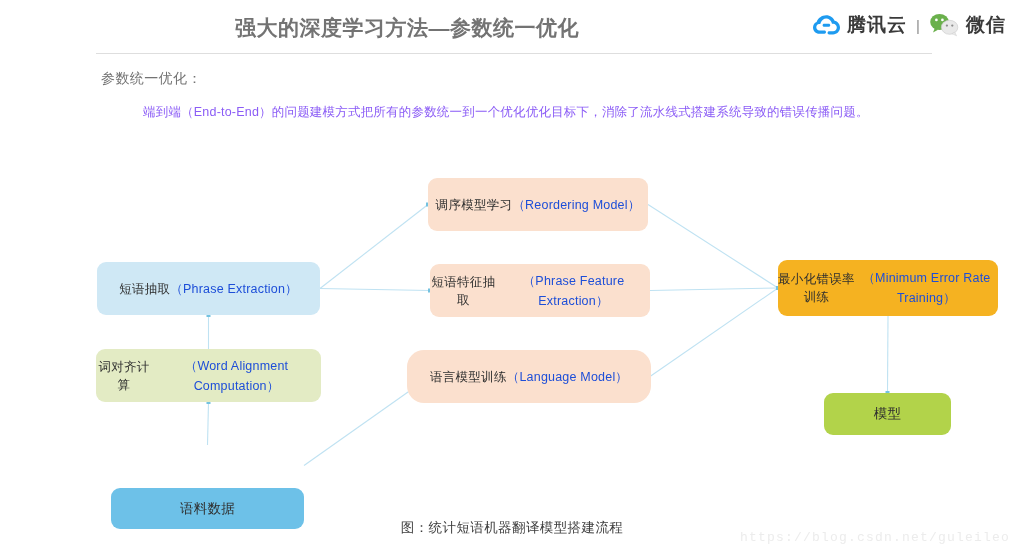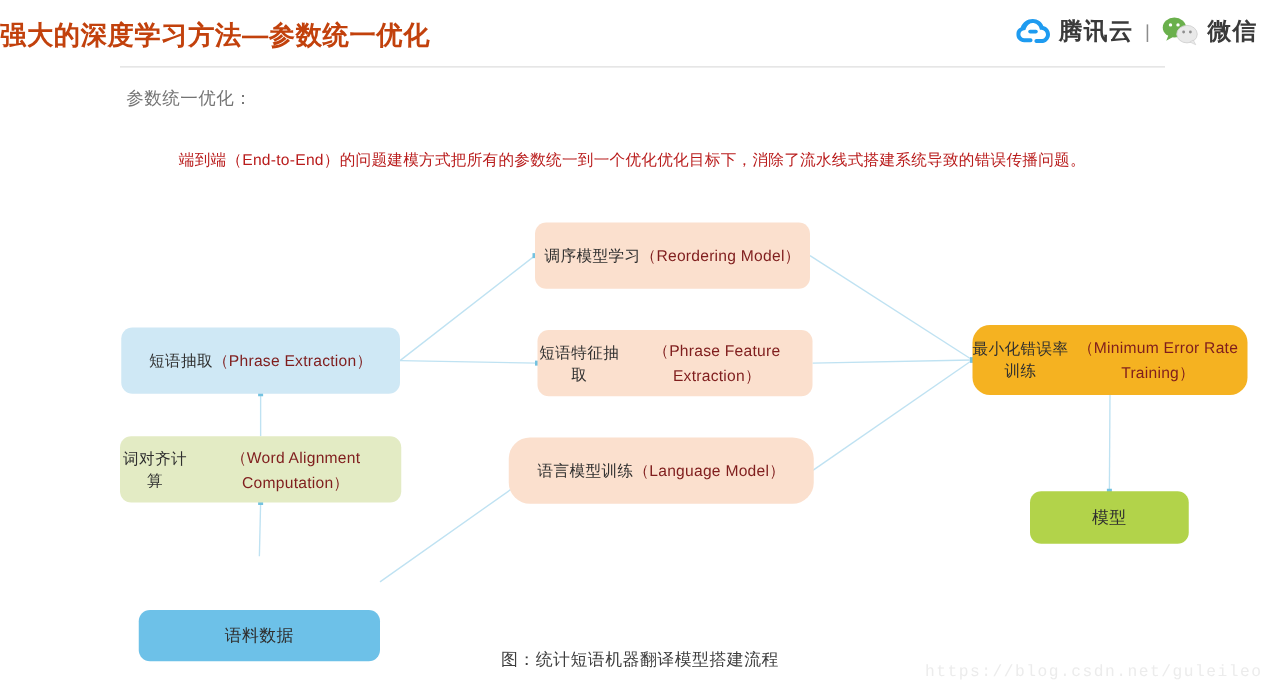--- a/index.html
+++ b/index.html
@@ -22,23 +22,24 @@
   #header {
     position: absolute;
     left: 0; top: 0;
     width: 1024px;
     height: 54px;
   }
   #page-title {
     position: absolute;
     left: 0; top: 14px;
     width: 814px;
+    text-align: center;
     font-size: 21px;
     font-weight: bold;
-    color: #c2410c;
+    color: #737373;
     letter-spacing: 0.5px;
   }
   #brand {
     position: absolute;
     right: 18px; top: 10px;
     display: flex;
     align-items: center;
     gap: 7px;
     height: 30px;
   }
@@ -71,24 +72,23 @@
     font-size: 14px;
     font-weight: normal;
     color: #737373;
     letter-spacing: 0.4px;
   }
   #section-paragraph {
     position: absolute;
     left: 143px; top: 103px;
     width: 800px;
     font-size: 12.5px;
-    color: #b91c1c;
+    color: #8b5cf6;
     line-height: 18px;
     letter-spacing: 0.2px;
-    margin-top: 16px;
   }
 
   
   #diagram {
     position: absolute;
     left: 0; top: 150px;
     width: 1024px;
     height: 360px;
   }
   #wires {
@@ -107,21 +107,21 @@
     text-align: center;
   }
   .node .cn {
     font-size: 12.5px;
     color: #2f2f2f;
     line-height: 18px;
     letter-spacing: 0.3px;
   }
   .node .en {
     font-size: 12.5px;
-    color: #7f1d1d;
+    color: #1d4ed8;
     line-height: 20px;
     letter-spacing: 0.2px;
   }
   .node.single .cn { font-size: 13.5px; }
 
   #figure-caption {
     position: absolute;
     left: 0; top: 502px;
     width: 1024px;
     text-align: center;
@@ -204,21 +204,21 @@
           <div class="en">（Phrase Extraction）</div>
         </div>
         <div class="node" style="left: 428px; top: 28px; width: 220px; height: 53px; background: rgb(251, 224, 206);">
           <div class="cn">调序模型学习</div>
           <div class="en">（Reordering Model）</div>
         </div>
         <div class="node" style="left: 430px; top: 114px; width: 220px; height: 53px; background: rgb(251, 224, 206);">
           <div class="cn">短语特征抽取</div>
           <div class="en">（Phrase Feature Extraction）</div>
         </div>
-        <div class="node" style="left: 778px; top: 110px; width: 220px; height: 56px; background: rgb(245, 178, 33); border-radius: 14px;">
+        <div class="node" style="left: 778px; top: 110px; width: 220px; height: 56px; background: rgb(245, 178, 33);">
           <div class="cn">最小化错误率训练</div>
           <div class="en">（Minimum Error Rate Training）</div>
         </div>
         <div class="node" style="left: 96px; top: 199px; width: 225px; height: 53px; background: rgb(227, 235, 196);">
           <div class="cn">词对齐计算</div>
           <div class="en">（Word Alignment Computation）</div>
         </div>
         <div class="node" style="left: 407px; top: 200px; width: 244px; height: 53px; background: rgb(251, 224, 206); border-radius: 17px;">
           <div class="cn">语言模型训练</div>
           <div class="en">（Language Model）</div>

